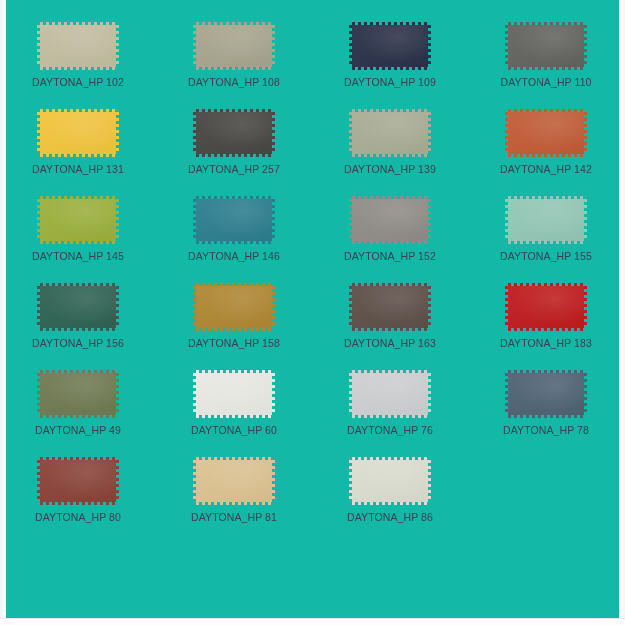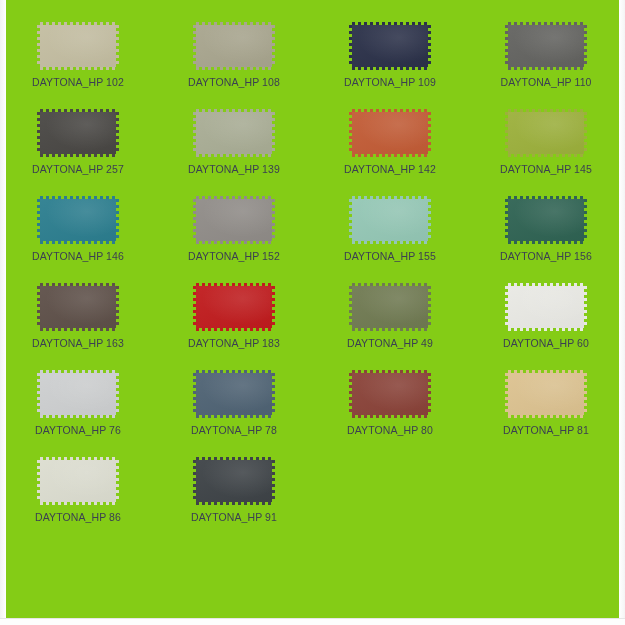--- a/index.html
+++ b/index.html
@@ -6,21 +6,21 @@
   html, body {
     margin: 0; padding: 0;
     width: 625px; height: 625px;
     background: #ffffff;
     font-family: "Liberation Sans", sans-serif;
     overflow: hidden;
   }
   #swatch-page {
     position: relative;
     width: 625px; height: 625px;
-    background: #84cc16;
+    background: #14b8a6;
     padding: 0;
   }
   
   .page-edge-left, .page-edge-right {
     position: absolute; top: 0; bottom: 0; width: 6px;
     pointer-events: none;
   }
   .page-edge-left  { left: 0;  background: linear-gradient(to right, #f2f2f2, #ffffff); }
   .page-edge-right { right: 0; background: linear-gradient(to left,  #f4f4f4, #ffffff); }
   .page-divider {
@@ -154,20 +154,31 @@
           <div class="swatch-chip"></div>
           <div class="teeth-h top"></div>
           <div class="teeth-h bottom"></div>
           <div class="teeth-v left"></div>
           <div class="teeth-v right"></div>
           <div class="chip-sheen"></div>
         </div>
         <div class="swatch-label">DAYTONA_HP 110</div>
       </div>
       <div class="swatch-cell">
+        <div class="swatch-chip-wrap" style="--sw: #f2c53d;">
+          <div class="swatch-chip"></div>
+          <div class="teeth-h top"></div>
+          <div class="teeth-h bottom"></div>
+          <div class="teeth-v left"></div>
+          <div class="teeth-v right"></div>
+          <div class="chip-sheen"></div>
+        </div>
+        <div class="swatch-label">DAYTONA_HP 131</div>
+      </div>
+      <div class="swatch-cell">
         <div class="swatch-chip-wrap" style="--sw: #494744;">
           <div class="swatch-chip"></div>
           <div class="teeth-h top"></div>
           <div class="teeth-h bottom"></div>
           <div class="teeth-v left"></div>
           <div class="teeth-v right"></div>
           <div class="chip-sheen"></div>
         </div>
         <div class="swatch-label">DAYTONA_HP 257</div>
       </div>
@@ -242,20 +253,31 @@
           <div class="swatch-chip"></div>
           <div class="teeth-h top"></div>
           <div class="teeth-h bottom"></div>
           <div class="teeth-v left"></div>
           <div class="teeth-v right"></div>
           <div class="chip-sheen"></div>
         </div>
         <div class="swatch-label">DAYTONA_HP 156</div>
       </div>
       <div class="swatch-cell">
+        <div class="swatch-chip-wrap" style="--sw: #b08733;">
+          <div class="swatch-chip"></div>
+          <div class="teeth-h top"></div>
+          <div class="teeth-h bottom"></div>
+          <div class="teeth-v left"></div>
+          <div class="teeth-v right"></div>
+          <div class="chip-sheen"></div>
+        </div>
+        <div class="swatch-label">DAYTONA_HP 158</div>
+      </div>
+      <div class="swatch-cell">
         <div class="swatch-chip-wrap" style="--sw: #5e5049;">
           <div class="swatch-chip"></div>
           <div class="teeth-h top"></div>
           <div class="teeth-h bottom"></div>
           <div class="teeth-v left"></div>
           <div class="teeth-v right"></div>
           <div class="chip-sheen"></div>
         </div>
         <div class="swatch-label">DAYTONA_HP 163</div>
       </div>
@@ -339,31 +361,20 @@
       <div class="swatch-cell">
         <div class="swatch-chip-wrap" style="--sw: #dcddd0;">
           <div class="swatch-chip"></div>
           <div class="teeth-h top"></div>
           <div class="teeth-h bottom"></div>
           <div class="teeth-v left"></div>
           <div class="teeth-v right"></div>
           <div class="chip-sheen"></div>
         </div>
         <div class="swatch-label">DAYTONA_HP 86</div>
-      </div>
-      <div class="swatch-cell">
-        <div class="swatch-chip-wrap" style="--sw: #3e4347;">
-          <div class="swatch-chip"></div>
-          <div class="teeth-h top"></div>
-          <div class="teeth-h bottom"></div>
-          <div class="teeth-v left"></div>
-          <div class="teeth-v right"></div>
-          <div class="chip-sheen"></div>
-        </div>
-        <div class="swatch-label">DAYTONA_HP 91</div>
       </div>
       <div class="swatch-cell empty"></div>
     </div>
 
   <div class="page-divider"></div>
   <div class="page-footer-band"></div>
 
 </div>
 
 </body></html>

